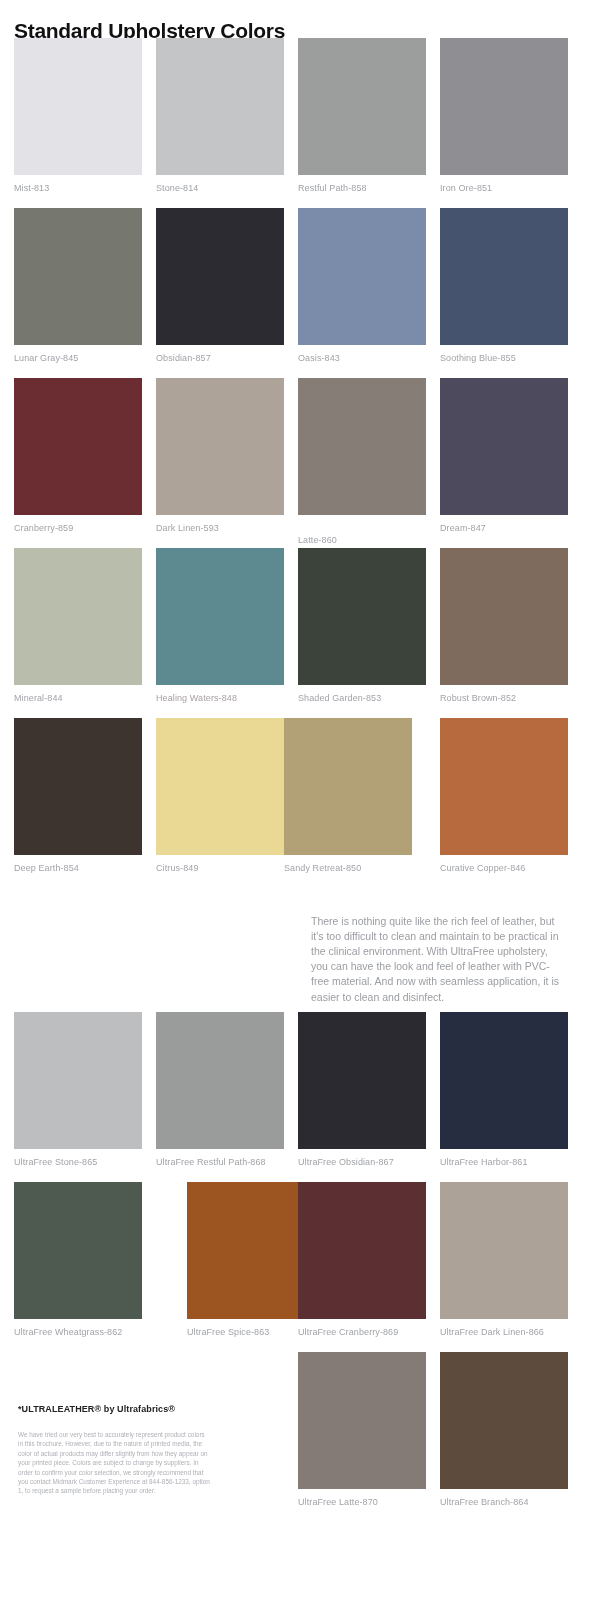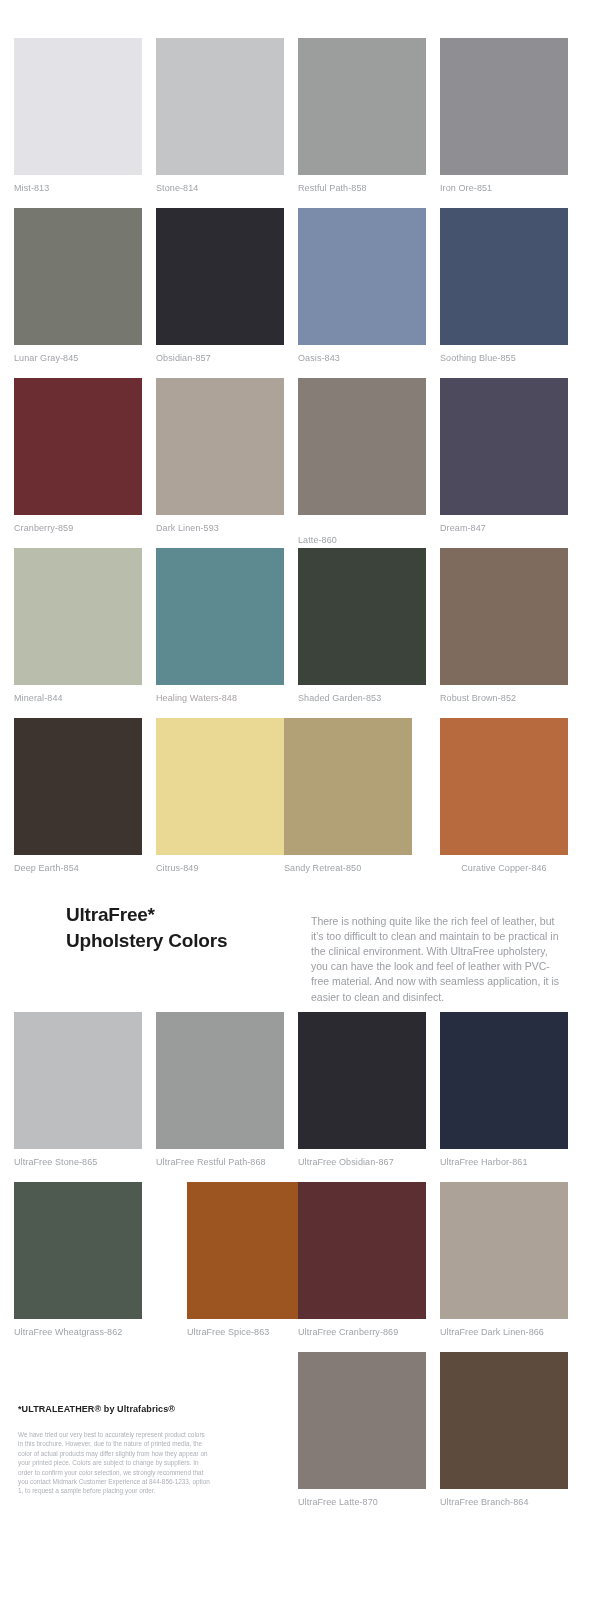--- a/index.html
+++ b/index.html
@@ -98,20 +98,21 @@
     font-size: 6.4px;
     line-height: 9.4px;
     color: #aeb1b6;
   }
 </style>
 </head>
 <body>
 
 <div class="page">
 
+  <h1 class="main-title">Standard Upholstery Colors</h1>
 
   <div class="grid" id="standard-grid">
       <div class="swatch-cell" style="left: 14px; top: 38px;">
         <span class="swatch-chip" style="background: rgb(226, 226, 231);"></span>
         <span class="swatch-label" style="color: rgb(160, 163, 168);">Mist-813</span>
       </div>
       <div class="swatch-cell" style="left: 156px; top: 38px;">
         <span class="swatch-chip" style="background: rgb(196, 197, 198);"></span>
         <span class="swatch-label" style="color: rgb(160, 163, 168);">Stone-814</span>
       </div>
@@ -176,30 +177,26 @@
         <span class="swatch-label" style="color: rgb(160, 163, 168);">Deep Earth-854</span>
       </div>
       <div class="swatch-cell" style="left: 156px; top: 718px;">
         <span class="swatch-chip" style="background: rgb(234, 217, 148);"></span>
         <span class="swatch-label" style="color: rgb(160, 163, 168);">Citrus-849</span>
       </div>
       <div class="swatch-cell" style="left: 284px; top: 718px;">
         <span class="swatch-chip" style="background: rgb(178, 160, 119);"></span>
         <span class="swatch-label" style="color: rgb(160, 163, 168);">Sandy Retreat-850</span>
       </div>
-      <div class="swatch-cell" style="left: 440px; top: 718px; text-align: center;">
+      <div class="swatch-cell" style="left: 440px; top: 718px;">
         <span class="swatch-chip" style="background: rgb(182, 106, 62);"></span>
         <span class="swatch-label" style="color: rgb(160, 163, 168);">Curative Copper-846</span>
       </div>
     </div>
 
-  <div class="section-title">
-    <span>UltraFree*</span><br>
-    <span>Upholstery Colors</span>
-  </div>
 
   <p class="section-desc">There is nothing quite like the rich feel of leather, but it's too difficult to clean and maintain to be practical in the clinical environment. With UltraFree upholstery, you can have the look and feel of leather with PVC-free material. And now with seamless application, it is easier to clean and disinfect.</p>
 
   <div class="grid" id="ultrafree-grid">
       <div class="swatch-cell" style="left: 14px; top: 1012px;">
         <span class="swatch-chip" style="background: rgb(189, 190, 192);"></span>
         <span class="swatch-label" style="color: rgb(160, 163, 168);">UltraFree Stone-865</span>
       </div>
       <div class="swatch-cell" style="left: 156px; top: 1012px;">
         <span class="swatch-chip" style="background: rgb(154, 156, 155);"></span>

